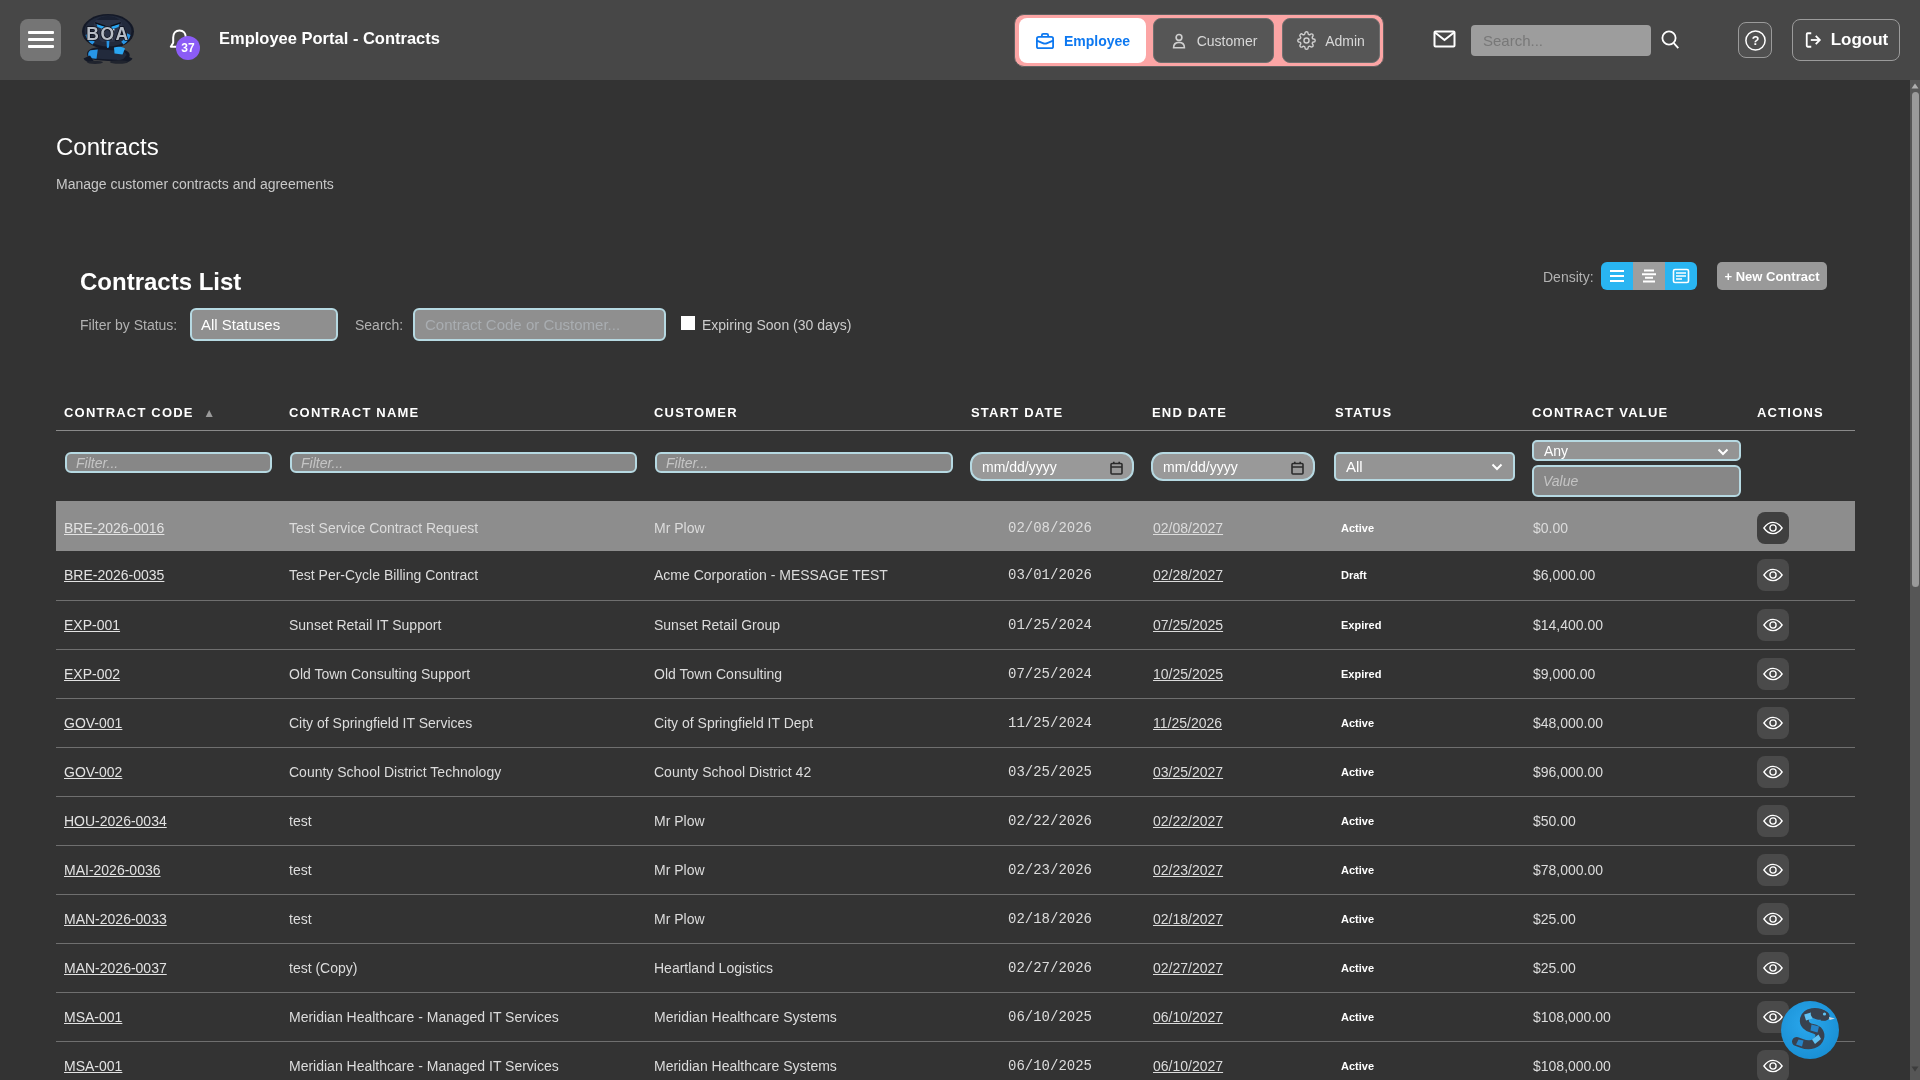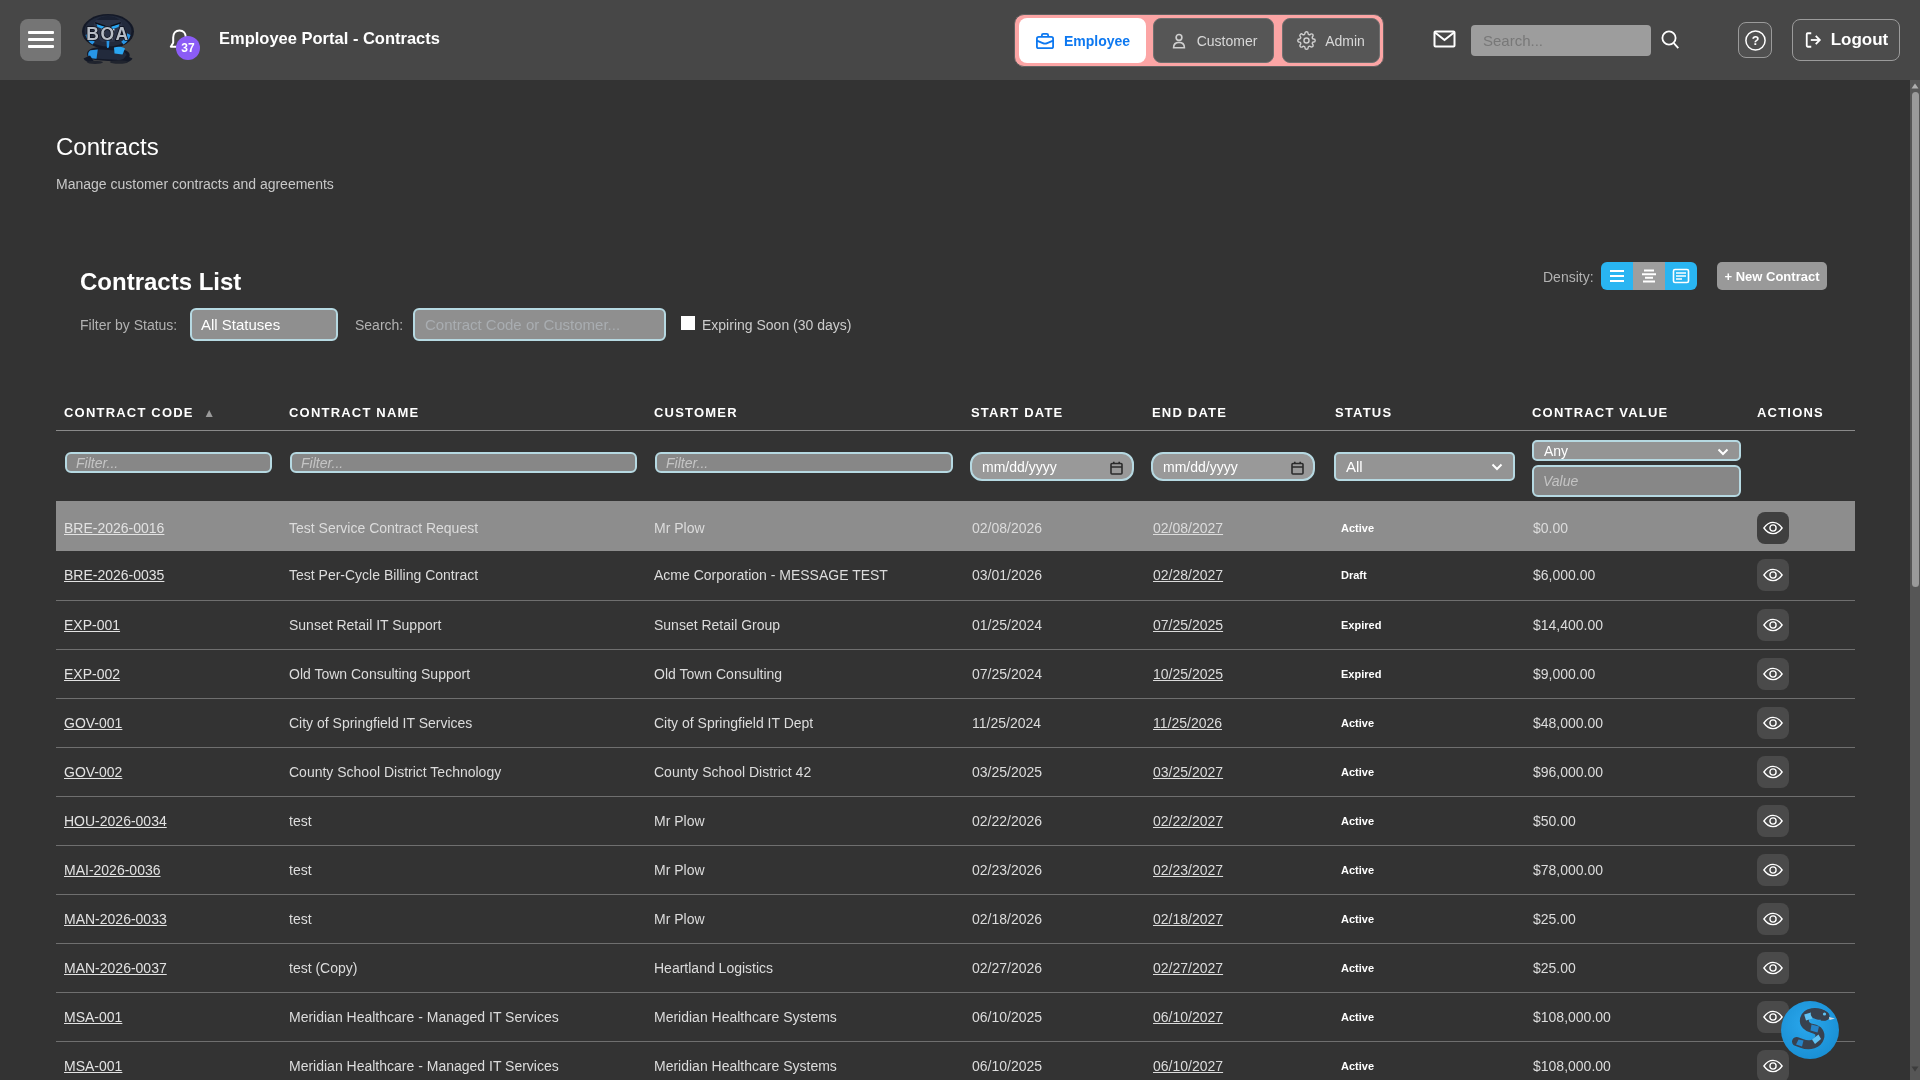--- a/index.html
+++ b/index.html
@@ -67,21 +67,21 @@
   .fin::placeholder { color:#c4c4c4; opacity:1; }
   .fdate { position:absolute; top:452px; height:29px; background:#999999; border:2px solid #b6d9e2;
     border-radius:12px; font-size:14px; color:#ffffff; display:flex; align-items:center; padding-left:10px; }
   .fsel { position:absolute; background:#949494; border:2px solid #b6d9e2; border-radius:5px;
     color:#ffffff; font-size:15px; display:flex; align-items:center; padding-left:10px; }
 
   .row { position:absolute; left:56px; width:1799px; height:49px; border-bottom:1px solid #6f6f6f; }
   .row.hl { background:#8d8d8d; border-bottom:none; height:49.5px; }
   .cell { position:absolute; top:50%; transform:translateY(-50%); font-size:14px; color:#dcdcdc; white-space:nowrap; }
   .code { left:8px; text-decoration:underline; color:#e2e2e2; }
-  .cname { left:233px; } .ccust { left:598px; } .cstart { left:916px; } .cend { left:1097px;text-decoration:underline; }
+  .cname { left:233px; } .ccust { left:598px; } .cstart { left:952px;font-family:Liberation Mono, monospace; } .cend { left:1097px;text-decoration:underline; }
   .cstat { left:1285px; font-size:11px; font-weight:bold; color:#ffffff; }
   .cval { left:1477px; }
   .act { position:absolute; left:1701px; top:50%; transform:translateY(-50%); width:32px; height:32px;
     background:#4a4a4a; border-radius:8px; display:flex; align-items:center; justify-content:center; }
   .row.hl .act { background:#3f3f3f; }
   .row.hl .cell, .row.hl .act { top:calc(50% + 2px); }
 
   
   #sb-track { position:fixed; left:1910px; top:80px; width:10px; height:1000px; background:#565656; z-index:60; }
   #sb-thumb { position:absolute; left:1.5px; top:12px; width:7px; height:495px; background:#9a9a9a; border-radius:4px; }

